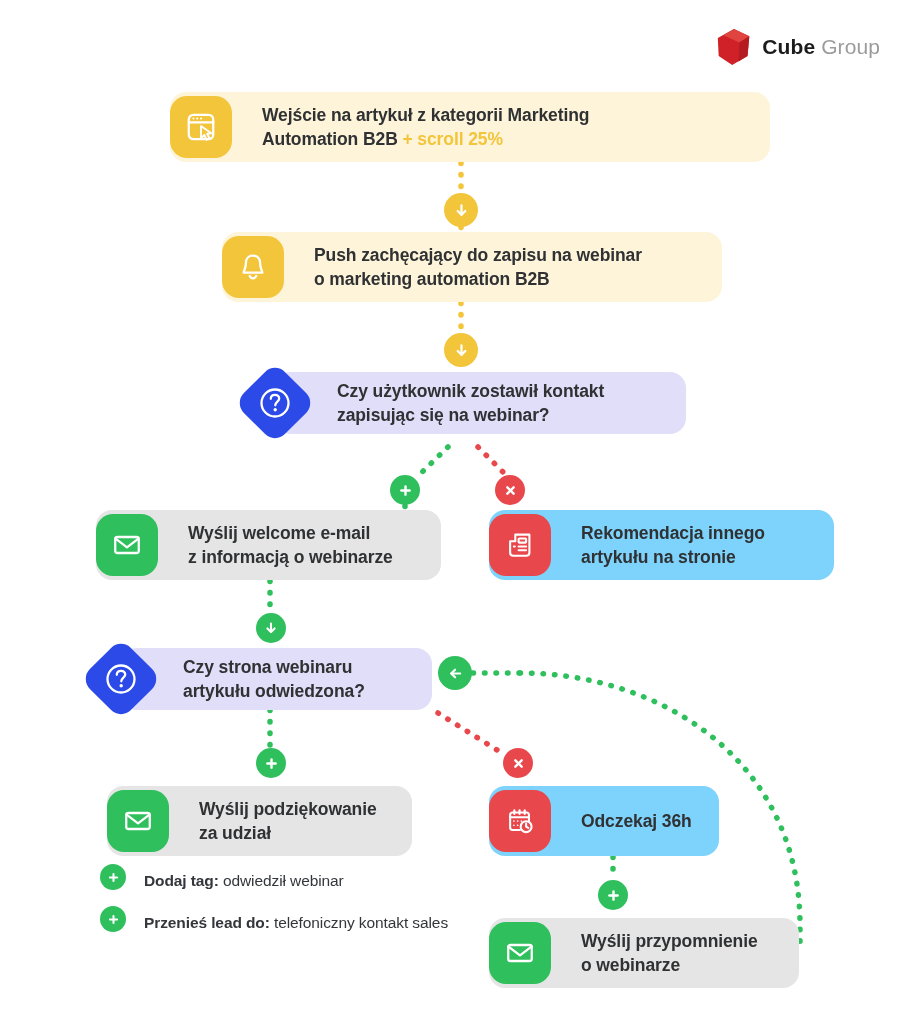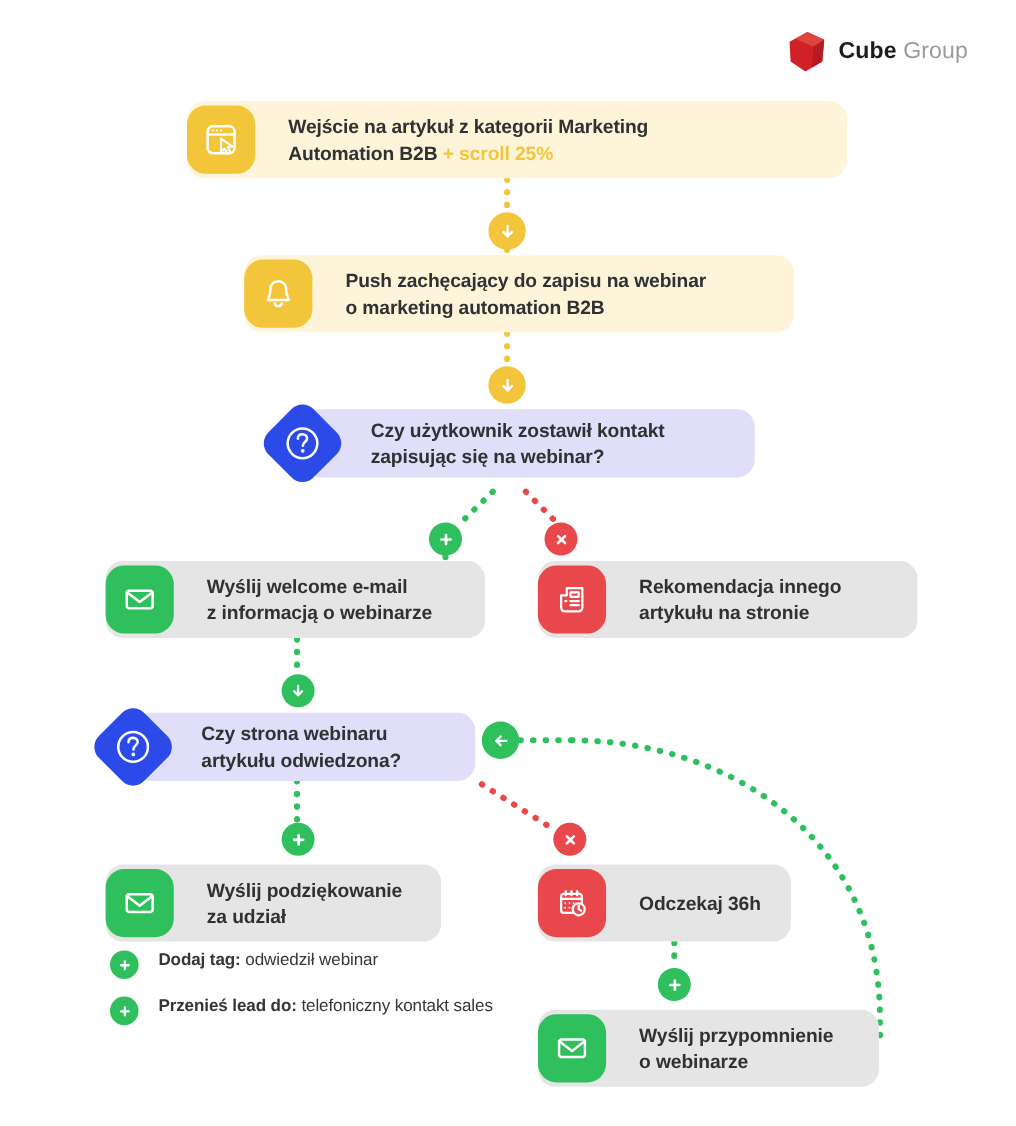--- a/index.html
+++ b/index.html
@@ -30,21 +30,21 @@
   }
   .card .txt {
     font-size: 17.5px; font-weight: 700; line-height: 1.38;
     color: #2f3133; padding-left: 30px; padding-right: 20px;
     letter-spacing: -0.1px;
   }
   .card.yellow { background: #fdf4da; }
   .card.yellow .ico { background: #f3c53a; }
   .card.green  { background: #e5e5e5; }
   .card.green .ico { background: #2fbf5d; }
-  .card.red    { background: #e5e5e5; }
+  .card.red    { background: #7dd3fc; }
   .card.red .ico { background: #e8484b; }
 
   
   .decision { position: absolute; display: flex; }
   .decision .pill {
     background: #e0def8; border-radius: 16px;
     display: flex; align-items: center; min-height: 62px;
   }
   .decision .diamond {
     position: absolute; left: 0; top: 50%;
@@ -67,21 +67,21 @@
     display: flex; align-items: center; justify-content: center; z-index: 6;
   }
   .badge.plus   { background: #2fbf5d; }
   .badge.cross  { background: #e8484b; }
   .badge.arrow-down { background: #f3c53a; }
   .badge.arrow-left { background: #2fbf5d; }
   .badge.big { width: 34px; height: 34px; }
 
   
   .bullets { position: absolute; }
-  .bullet-row { display: flex; align-items: flex-start; margin-bottom: 16px; }
+  .bullet-row { display: flex; align-items: flex-end; margin-bottom: 16px; }
   .bullet-dot {
     width: 26px; height: 26px; border-radius: 50%; background: #2fbf5d;
     display: flex; align-items: center; justify-content: center; flex: 0 0 auto;
   }
   .bullet-txt { font-size: 15.5px; color: #33363a; margin-left: 18px; letter-spacing: -0.1px; }
   .bullet-txt b { font-weight: 700; }
 
   svg.conn { position: absolute; left: 0; top: 0; width: 924px; height: 1024px; pointer-events: none; }
 </style>
 </head>
@@ -268,21 +268,21 @@
         <line x1="4.5" y1="10" x2="15.5" y2="10"></line>
       </svg>
   </div>
   <div class="badge cross" style="left:503px; top:748px;">
     <svg viewBox="0 0 20 20" width="15" height="15" stroke="#fff" stroke-width="3.2" stroke-linecap="round">
         <line x1="5.8" y1="5.8" x2="14.2" y2="14.2"></line>
         <line x1="14.2" y1="5.8" x2="5.8" y2="14.2"></line>
       </svg>
   </div>
 
-  <div class="card green" style="left:96px; top:786px; width:305px; height:70px;">
+  <div class="card green" style="left:107px; top:786px; width:305px; height:70px;">
     <div class="ico">
       <svg viewBox="0 0 34 34" width="32" height="32" fill="none" stroke="#ffffff" stroke-width="2.4" stroke-linecap="round" stroke-linejoin="round">
         <rect x="4.5" y="8.5" width="25" height="17" rx="2.5"></rect>
         <polyline points="4.5,10 17,19.5 29.5,10"></polyline>
       </svg>
     </div>
     <div class="txt">
       <div>Wyślij podziękowanie</div>
       <div>za udział</div>
     </div>

